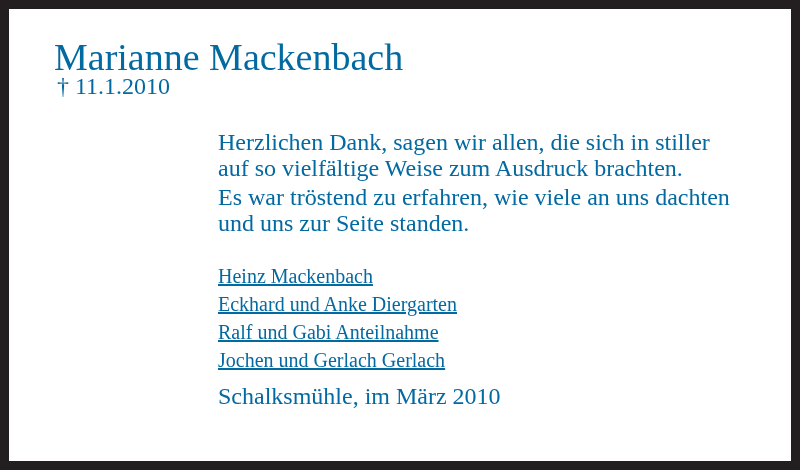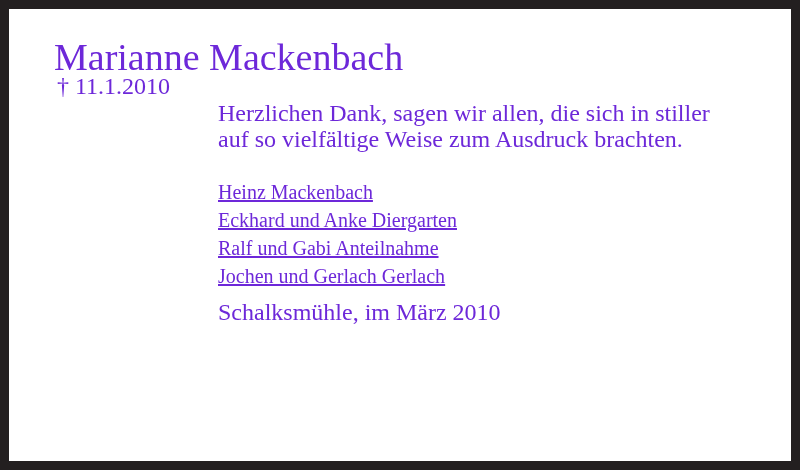--- a/index.html
+++ b/index.html
@@ -8,21 +8,21 @@
     background: #ffffff;
   }
   .card {
     position: relative;
     box-sizing: border-box;
     width: 800px;
     height: 470px;
     background: #ffffff;
     border: 9px solid #231f20;
     font-family: "Liberation Serif", "DejaVu Serif", serif;
-    color: #6d28d9;
+    color: #0369a1;
     overflow: hidden;
   }
   .deceased-name {
     position: absolute;
     left: 45px;
     top: 27px;
     margin: 0;
     font-size: 38px;
     font-weight: 400;
     line-height: 1.15;
@@ -32,21 +32,21 @@
     position: absolute;
     left: 48px;
     top: 64px;
     font-size: 24px;
     line-height: 1.1;
     white-space: nowrap;
   }
   .content {
     position: absolute;
     left: 209px;
-    top: 91px;
+    top: 120px;
     width: 575px;
   }
   .para {
     margin: 0;
     font-size: 24px;
     line-height: 26px;
   }
   .para + .para {
     margin-top: 3px;
   }
@@ -78,20 +78,24 @@
     <span>11.1.2010</span>
   </div>
 
   <div class="content">
 
     <p class="para">
       <span class="line" style="display:block">Herzlichen Dank, sagen wir allen, die sich in stiller</span>
       <span class="line" style="display:block">auf so vielfältige Weise zum Ausdruck brachten.</span>
     </p>
 
+    <p class="para">
+      <span class="line" style="display:block">Es war tröstend zu erfahren, wie viele an uns dachten</span>
+      <span class="line" style="display:block">und uns zur Seite standen.</span>
+    </p>
 
     <div class="mourners">
       <div class="line">Heinz Mackenbach</div>
       <div class="line">Eckhard und Anke Diergarten</div>
       <div class="line">Ralf und Gabi Anteilnahme</div>
       <div class="line">Jochen und Gerlach Gerlach</div>
     </div>
 
     <div class="place-date">Schalksmühle, im März 2010</div>
 

